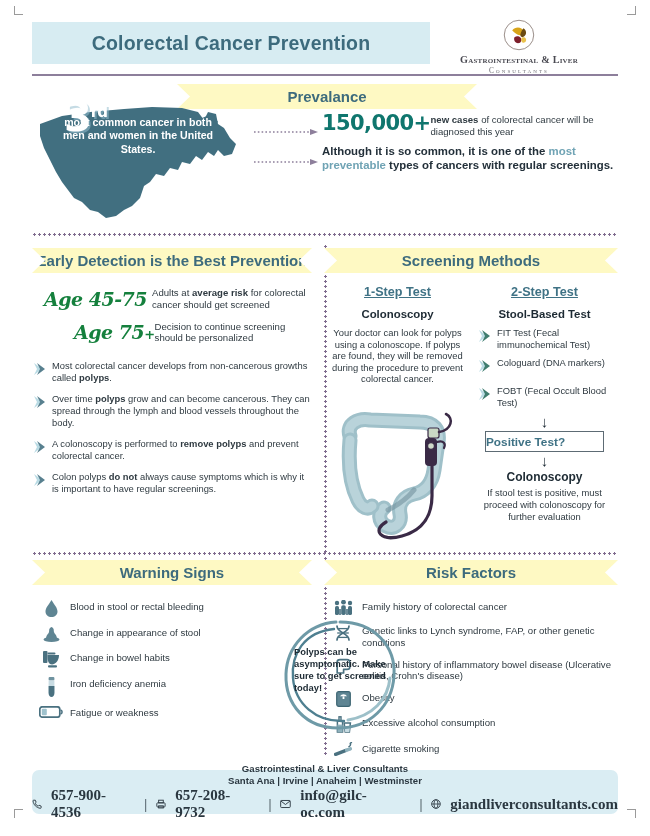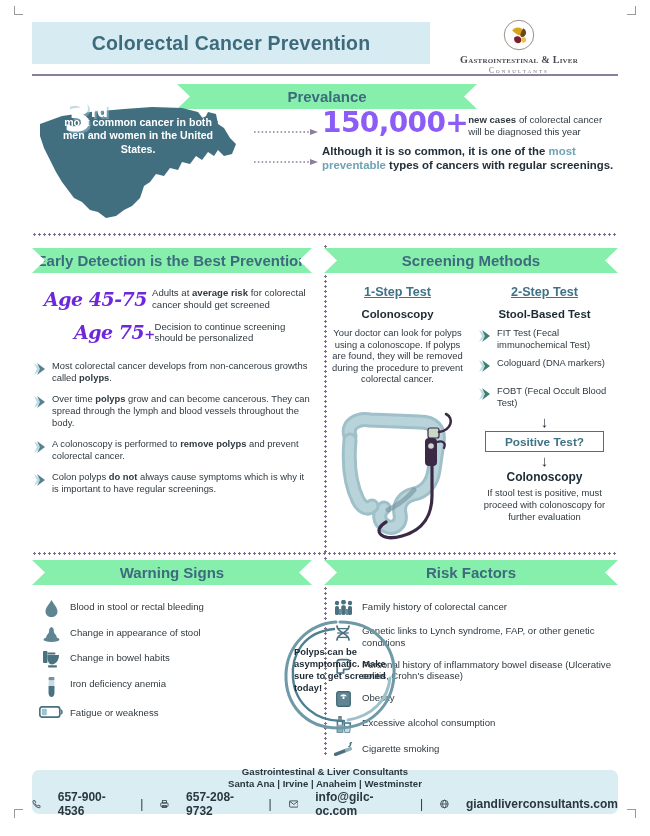--- a/index.html
+++ b/index.html
@@ -30,21 +30,21 @@
   .logo { position:absolute; right:14px; top:-4px; width:170px; text-align:center; }
   .logo-mark { height:34px; display:block; margin:0 auto 2px; }
   .logo-name { font-family:"Liberation Serif", serif; font-size:10.2px; color:#4a4a52;
                letter-spacing:.2px; font-variant:small-caps; font-weight:bold; white-space:nowrap;}
   .logo-sub  { font-family:"Liberation Serif", serif; font-size:7.4px; color:#6b6b72;
                letter-spacing:2.1px; font-variant:small-caps; margin-top:1px;}
   .rule { position:absolute; top:74px; left:32px; right:32px; height:2px; background:#8d7f9b; }
 
   
   .ribbon{
-    position:relative; background:#86efac; height:25px;
+    position:relative; background:#fef9c3; height:25px;
     display:flex; align-items:center; justify-content:center;
     clip-path: polygon(0 0, 100% 0, 100% 100%, 0 100%);
   }
   .ribbon span{ font-size:15px; font-weight:bold; color:#3d6b7d; }
   .ribbon::before, .ribbon::after{
     content:""; position:absolute; top:0; width:13px; height:25px; background:#fff;
   }
   .ribbon::before{ left:0;  clip-path: polygon(0 0, 100% 50%, 0 100%); }
   .ribbon::after { right:0; clip-path: polygon(100% 0, 0 50%, 100% 100%); }
 
@@ -61,21 +61,21 @@
     font-family:"DejaVu Sans", sans-serif; font-weight:bold;
     font-size:40px; line-height:40px; letter-spacing:-1px;
     text-shadow: 2px 2px 0 rgba(150,190,205,.55);
   }
   .rank sup{ font-size:15px; vertical-align:super; }
 
   .stats{ position:absolute; left:222px; top:26px; right:0; }
   .stat-row{ display:flex; align-items:flex-start; margin-bottom:5px; }
   .dots-arrow{ width:68px; flex:0 0 68px; padding-top:11px; }
   .big-num{
-    flex:0 0 92px; color:#8b5cf6; font-weight:bold; font-size:28px;
+    flex:0 0 92px; color:#0f766e; font-weight:bold; font-size:21px;
     font-family:"DejaVu Sans", sans-serif; letter-spacing:-.6px; line-height:22px;
     padding-top:2px;
   }
   .stat-text{ font-size:9.6px; color:#2f3a41; line-height:12px; padding-top:4px; }
   .stat-text b{ font-weight:bold; }
   .stat-block{ font-size:11.4px; color:#23303a; font-weight:bold; line-height:14px; }
   .stat-block .hl{ color:#6fa3b4; font-weight:bold; }
 
   .hdots{ position:absolute; left:0; right:0; bottom:-2px; height:3px;
     background-image: radial-gradient(circle, #7f6b8e 1px, transparent 1.3px);
@@ -87,21 +87,21 @@
   .col-right{ position:absolute; right:0; top:0; width:294px; }
   .vdots{
     position:absolute; left:50%; top:244px; width:3px; height:310px;
     background-image: radial-gradient(circle, #7f6b8e 1px, transparent 1.3px);
     background-size:3px 5px; background-repeat:repeat-y; transform:translateX(-1px);
   }
 
   .age-row{ display:flex; align-items:center; margin-top:14px; }
   .age-script{
     font-family:"DejaVu Serif", serif; font-style:italic; font-weight:bold;
-    color:#6d28d9; font-size:19px; letter-spacing:-.5px; white-space:nowrap;
+    color:#15803d; font-size:19px; letter-spacing:-.5px; white-space:nowrap;
   }
   .age-script .plus{ font-size:13px; }
   .age-desc{ font-size:9.6px; color:#2f3a41; line-height:11.8px; text-align:left; flex:1; }
   .age-desc b{ font-weight:bold; }
 
   .bullets{ margin-top:16px; }
   .bullet{ display:flex; align-items:flex-start; margin-bottom:10px; }
   .chev{ flex:0 0 20px; padding-top:1px; }
   .btext{ font-size:9.4px; color:#2f3a41; line-height:11.6px; }
   .btext b{ font-weight:bold; }
@@ -113,21 +113,21 @@
     text-align:center; font-size:12.6px; font-weight:bold; color:#3f7285;
     text-decoration:underline; margin-bottom:9px;
   }
   .sc-sub{ text-align:center; font-size:11.4px; font-weight:bold; color:#1d2a33; margin-bottom:7px;}
   .sc-body{ font-size:9.4px; color:#2f3a41; line-height:11.6px; text-align:center; }
   .sc-item{ display:flex; align-items:flex-start; margin-bottom:7px; }
   .sc-item .btext{ font-size:9.4px; }
 
   .flow-arrow{ text-align:center; color:#23303a; font-size:15px; line-height:14px; margin:2px 0; }
   .pos-box{
-    border:1.4px solid #5d6b74; padding:2.5px 0; text-align:center;
+    border:1.4px solid #5d6b74; padding:2.5px 0; text-align:left;
     font-size:11.8px; font-weight:bold; color:#3f7285; margin:2px 8px;
   }
   .colono{ text-align:center; font-size:12px; font-weight:bold; color:#1d2a33; margin-top:2px;}
   .colono-body{ text-align:center; font-size:9.4px; color:#2f3a41; line-height:11.6px; margin-top:3px;}
   .colon-img{ position:absolute; left:4px; top:162px; width:140px; height:132px; }
 
   .hdots2{ position:absolute; left:32px; right:32px; top:552px; height:3px;
     background-image: radial-gradient(circle, #7f6b8e 1px, transparent 1.3px);
     background-size:5px 3px; background-repeat:repeat-x; }
 
@@ -153,21 +153,21 @@
   }
 
   
   .footer{
     position:absolute; left:32px; right:32px; top:770px; height:44px;
     background:#daedf3; display:flex; flex-direction:column;
     align-items:center; justify-content:center; gap:1px;border-radius:7px;
   }
   .f1{ font-size:9.6px; font-weight:bold; color:#2a3740; }
   .f2{ font-size:9.6px; font-weight:bold; color:#2a3740; }
-  .f3{ font-size:12px; font-weight:bold; color:#2a3740; display:flex; align-items:center; gap:17px;}
+  .f3{ font-size:15px; font-weight:bold; color:#2a3740; display:flex; align-items:center; gap:9px;font-family:Liberation Serif, serif;}
   .f3 .sep{ color:#2a3740; font-weight:normal; }
 </style>
 </head>
 <body>
 
 <div class="page">
 
   <div class="crop tl"></div>
   <div class="crop tr"></div>
   <div class="crop bl"></div>

